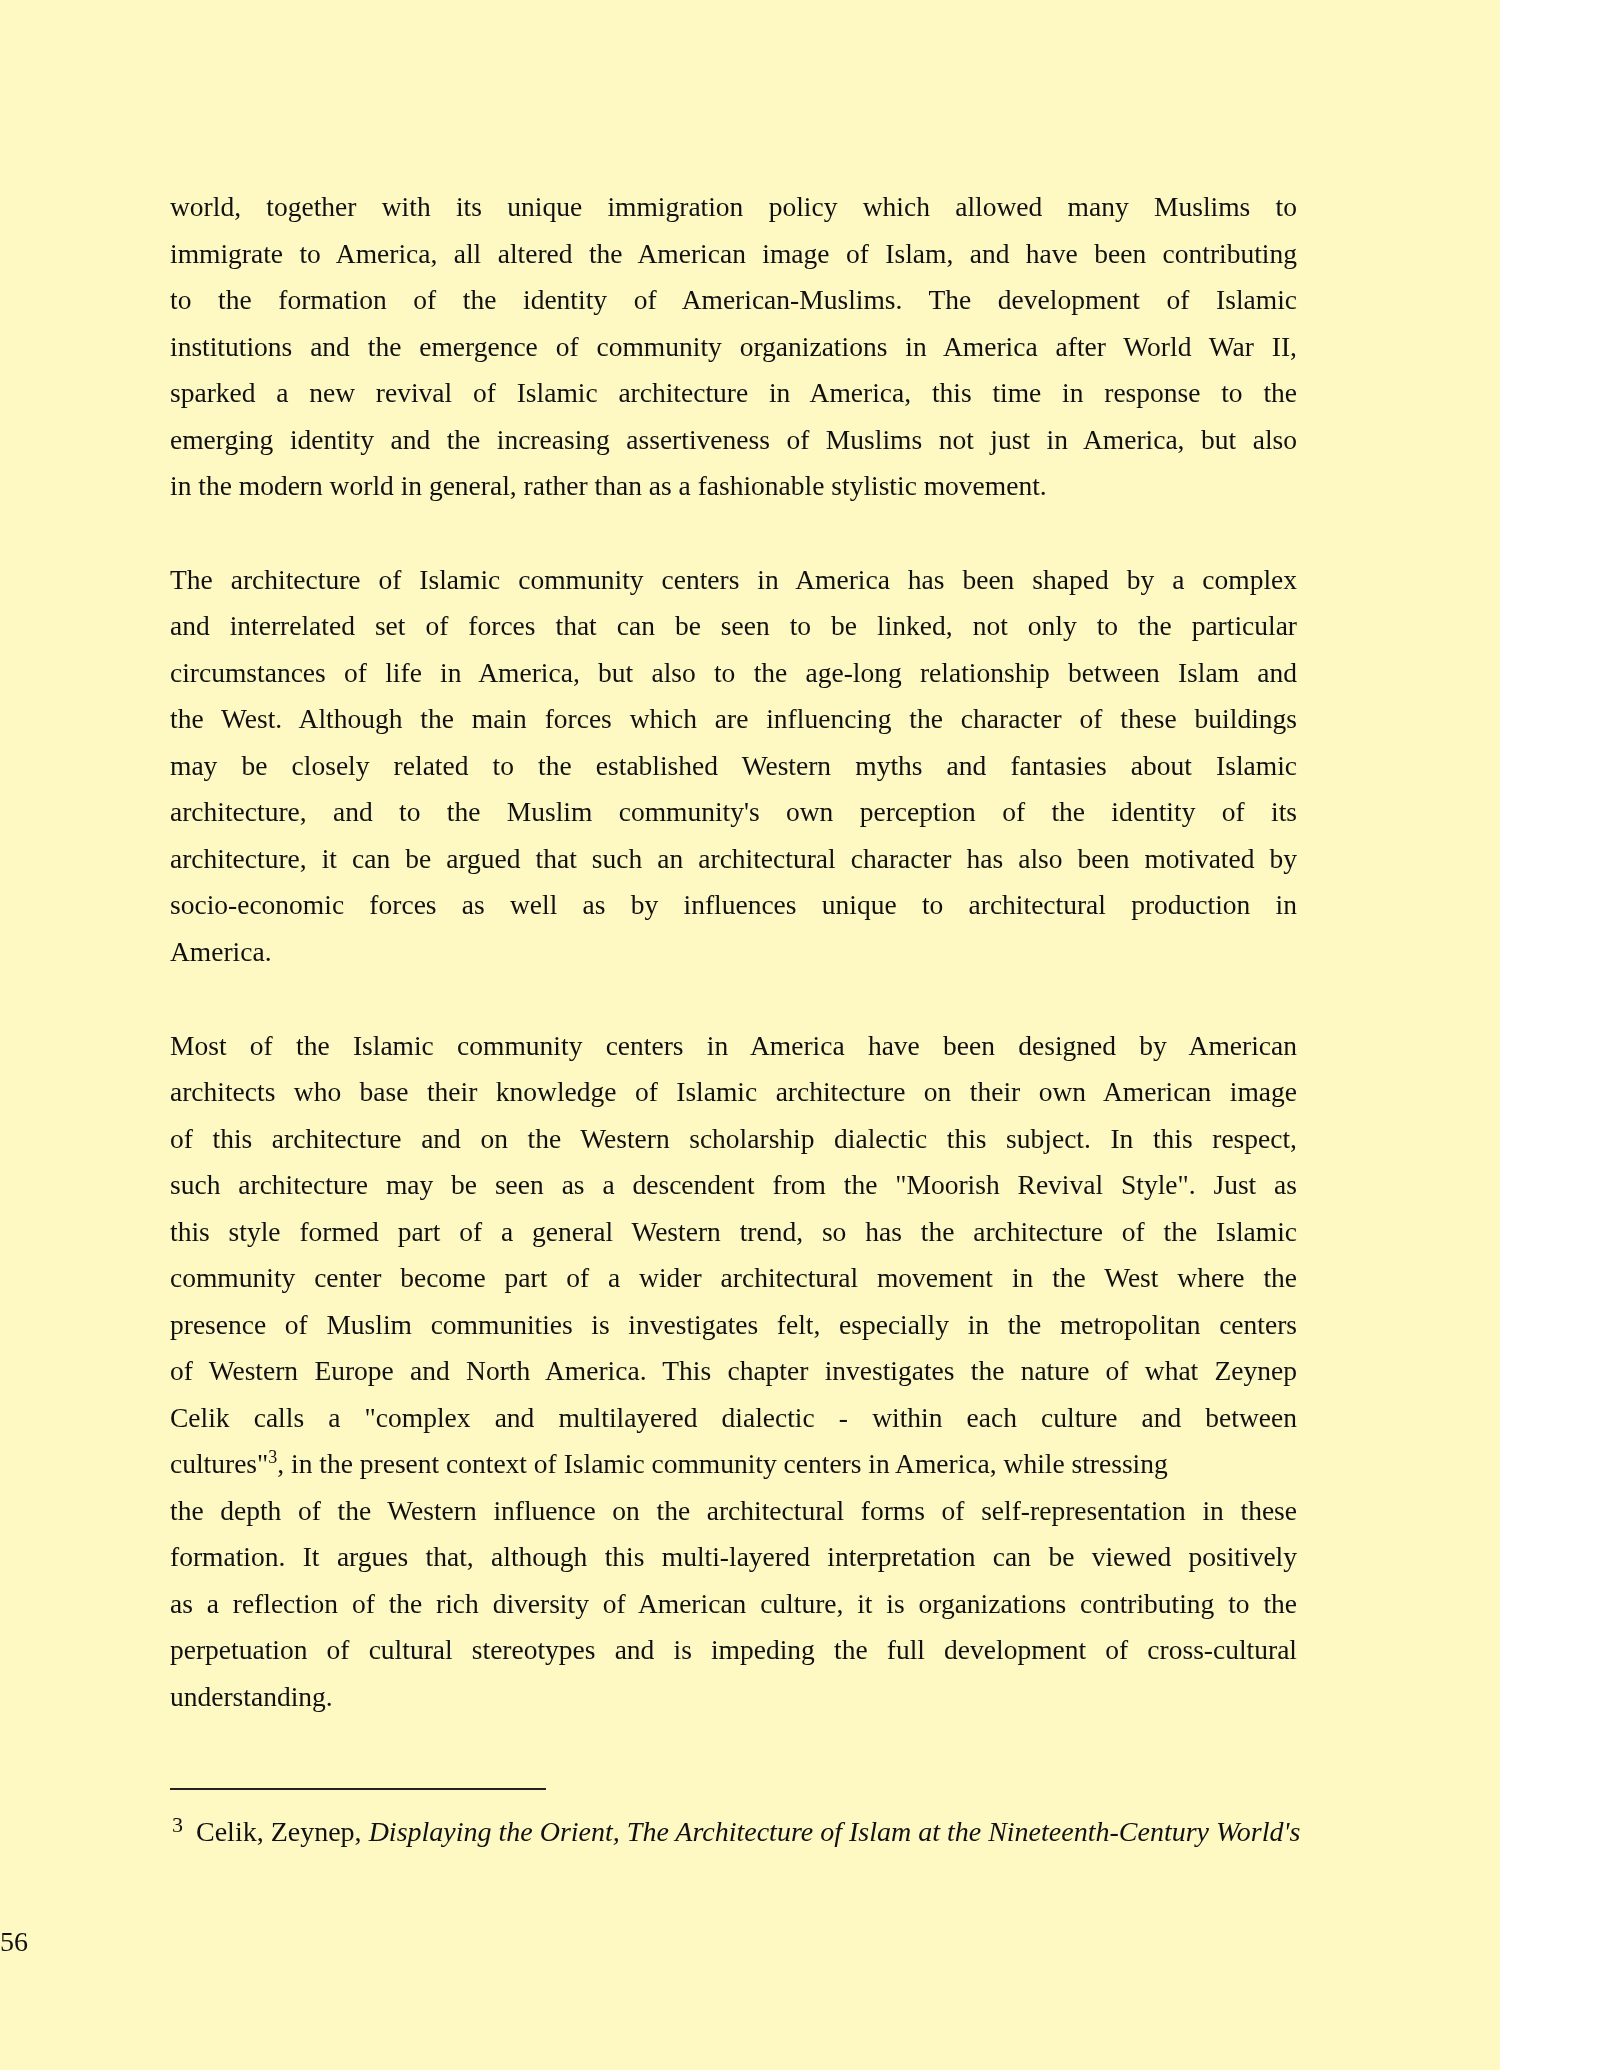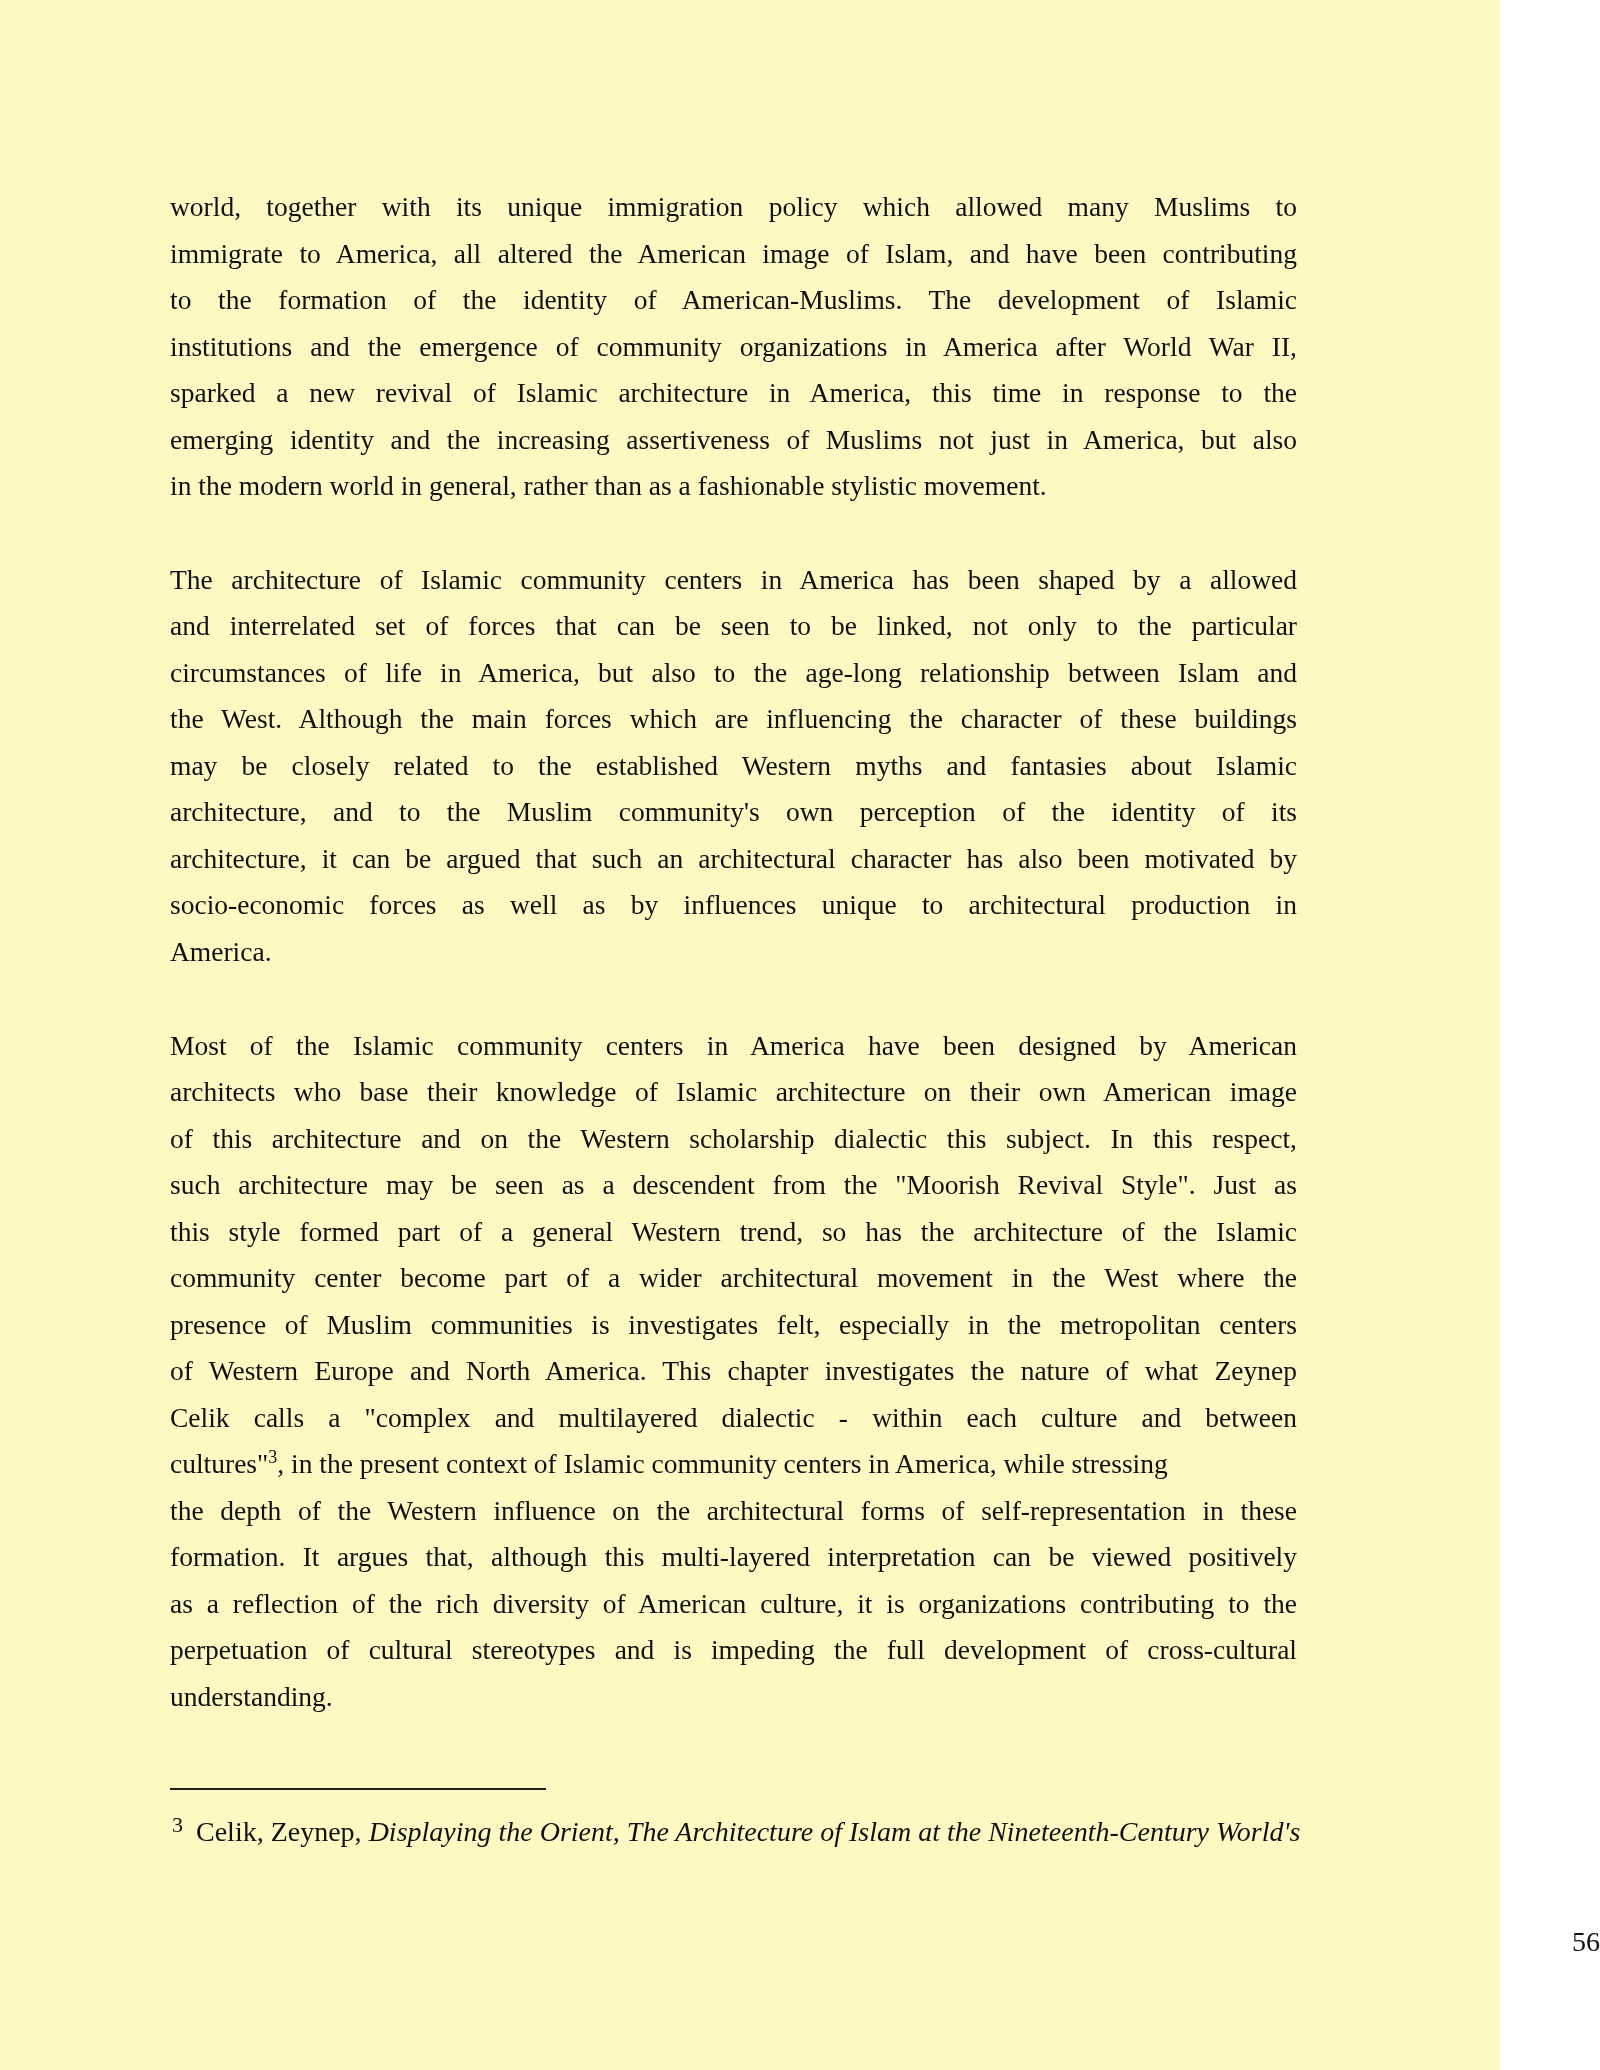--- a/index.html
+++ b/index.html
@@ -10,39 +10,39 @@
     font-family: "Liberation Serif", serif; font-size: 27.5px; color: #111111;
     white-space: nowrap; text-align: justify; text-align-last: justify;
     line-height: 34px; height: 34px;
   }
   .line.last { text-align-last: left; }
   .line sup { font-size: 18px; vertical-align: 10px; line-height: 0; }
   .fn-rule { position: absolute; left: 170px; top: 1788px; width: 376px; height: 2px; background: #222; }
   .fn-num { position: absolute; left: 172px; top: 1812px; font-family: "Liberation Serif", serif; font-size: 22px; color: #111; }
   .fn-line { position: absolute; left: 196px; font-family: "Liberation Serif", serif; font-size: 28px; color: #111; white-space: nowrap; line-height: 28px; }
   .fn-line i { font-style: italic; }
-  .page-num { position: absolute; left: 0; width: 1600px; top: 1926px; text-align: right; font-family: "Liberation Serif", serif; font-size: 28px; color: #111; }
+  .page-num { position: absolute; left: 0; width: 1600px; top: 1926px; text-align: left; font-family: "Liberation Serif", serif; font-size: 28px; color: #111; }
 </style>
 </head>
 <body>
 
 <div class="page">
 
   <div>
     <div class="line" style="top:190px">world, together with its unique immigration policy which allowed many Muslims to</div>
     <div class="line" style="top:237px">immigrate to America, all altered the American image of Islam, and have been contributing</div>
     <div class="line" style="top:283px">to the formation of the identity of American-Muslims. The development of Islamic</div>
     <div class="line" style="top:330px">institutions and the emergence of community organizations in America after World War II,</div>
     <div class="line" style="top:376px">sparked a new revival of Islamic architecture in America, this time in response to the</div>
     <div class="line" style="top:423px">emerging identity and the increasing assertiveness of Muslims not just in America, but also</div>
     <div class="line last" style="top:469px">in the modern world in general, rather than as a fashionable stylistic movement.</div>
   </div>
 
   <div>
-    <div class="line" style="top:563px">The architecture of Islamic community centers in America has been shaped by a allowed</div>
+    <div class="line" style="top:563px">The architecture of Islamic community centers in America has been shaped by a complex</div>
     <div class="line" style="top:609px">and interrelated set of forces that can be seen to be linked, not only to the particular</div>
     <div class="line" style="top:656px">circumstances of life in  America, but also to the age-long relationship between Islam and</div>
     <div class="line" style="top:702px">the West. Although the main forces which are influencing the character of these buildings</div>
     <div class="line" style="top:749px">may be closely related to the established Western myths and fantasies about Islamic</div>
     <div class="line" style="top:795px">architecture, and to the Muslim community's own perception of the identity of its</div>
     <div class="line" style="top:842px">architecture, it can be argued that such an architectural character has also been motivated by</div>
     <div class="line" style="top:888px">socio-economic forces as well as by influences unique to architectural production in</div>
     <div class="line last" style="top:935px">America.</div>
   </div>
 

